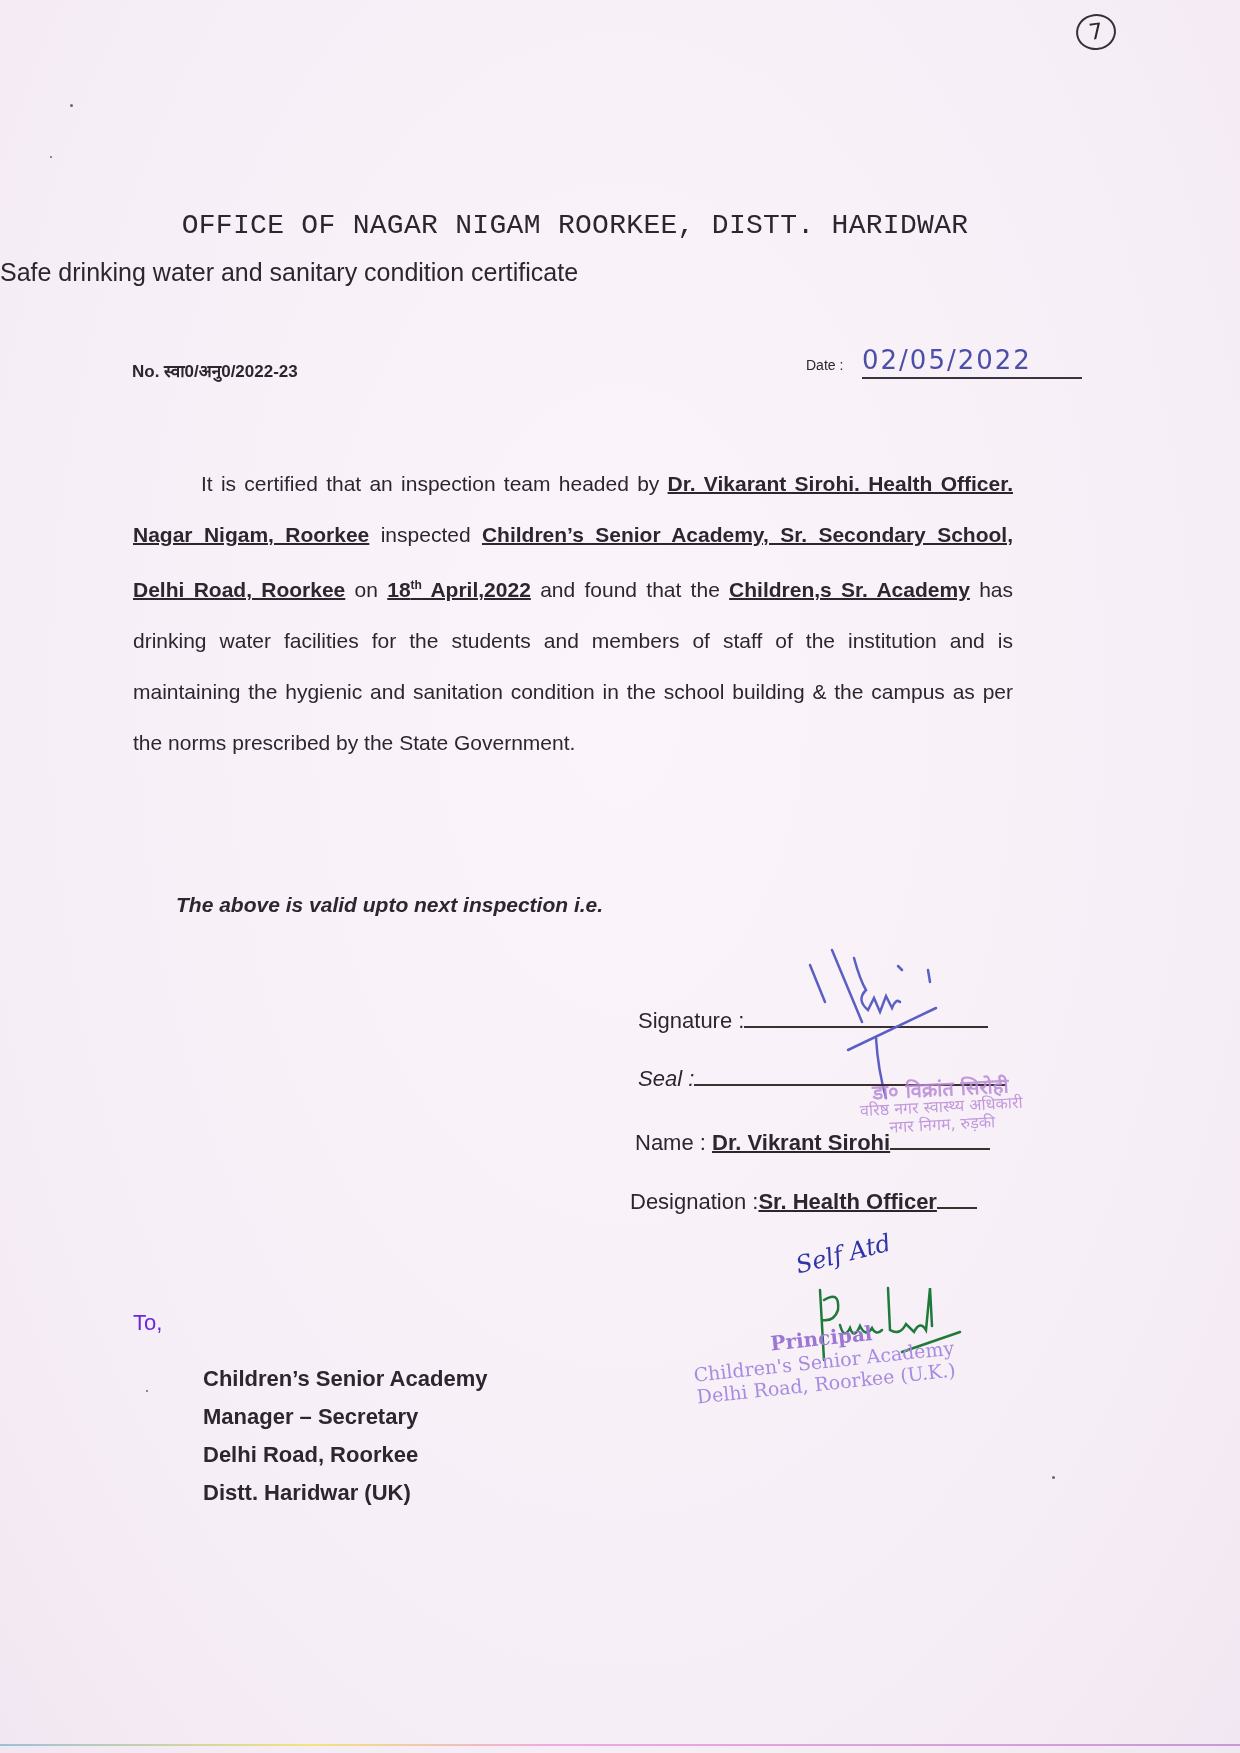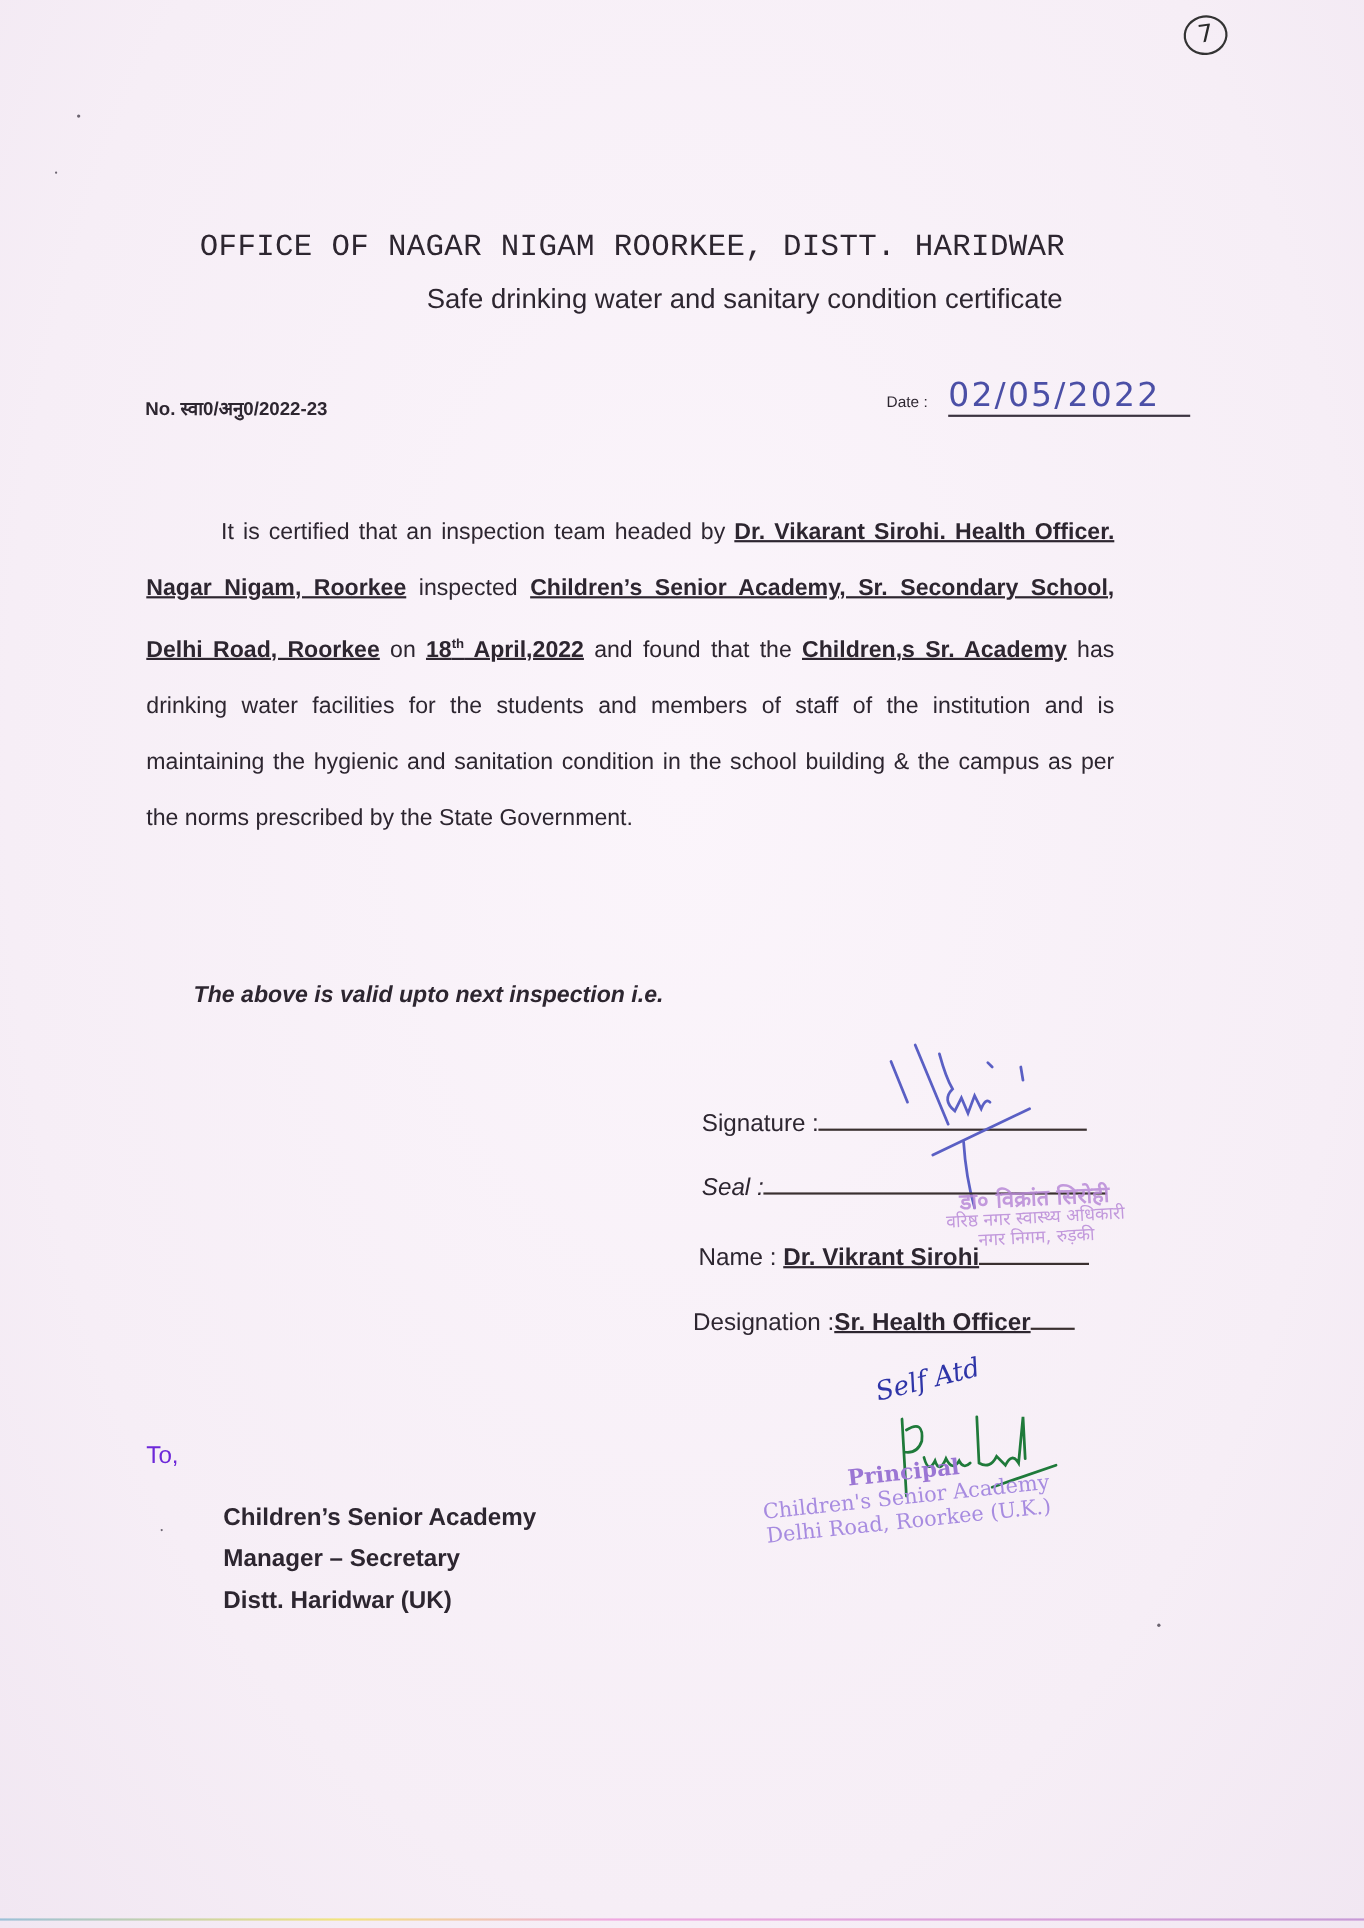--- a/index.html
+++ b/index.html
@@ -17,29 +17,29 @@
       font-family: "DejaVu Sans", sans-serif; font-size: 22px;
       text-align: center; line-height: 32px; color: #2a2a2a;
       transform: rotate(-8deg);
     }
     .title {
       left: 0; width: 1240px; top: 210px; text-align: center;
       font-size: 28px; letter-spacing: 0.3px; color: #2d2630;
       padding-right: 90px; box-sizing: border-box; font-family: Liberation Mono, monospace;
     }
     .subtitle {
-      left: 0; width: 1056px; top: 258px; text-align: right;
+      left: 0; width: 1056px; top: 258px; text-align: left;
       font-size: 25px; color: #2d2630;
       padding-right: 90px; box-sizing: border-box;
     }
     .ref-no { left: 132px; top: 359px; font-size: 17px; font-weight: bold; color: #2d2630; }
     .date-label { left: 806px; top: 357px; font-size: 14px; color: #2d2630; }
     .date-value {
       left: 862px; top: 343px; width: 220px;
-      font-family: "DejaVu Sans", sans-serif; font-size: 30px; color: #4b4fa6;
+      font-family: "DejaVu Sans", sans-serif; font-size: 26px; color: #4b4fa6;
       border-bottom: 2px solid #3b3340; letter-spacing: 2px; line-height: 34px;
     }
     .body-text {
       left: 133px; top: 458px; width: 880px;
       font-size: 21px; line-height: 51px; text-align: justify; color: #2d2630;
     }
     .body-text .p { text-indent: 68px; }
     .body-text b { text-decoration: underline; text-decoration-thickness: 2px; }
     .body-text sup { font-size: 12px; }
     .validity { left: 176px; top: 893px; font-size: 21px; font-weight: bold; color: #2d2630; font-style: italic; }
@@ -136,20 +136,21 @@
 <div class="abs principal-stamp">
   <div class="p1">Principal</div>
   <div class="p2">Children's Senior Academy</div>
   <div class="p3">Delhi Road, Roorkee (U.K.)</div>
 </div>
 
 <div class="abs to-label">To,</div>
 <div class="abs address">
   <div>Children’s Senior Academy</div>
   <div>Manager – Secretary</div>
+  <div>Delhi Road, Roorkee</div>
   <div>Distt. Haridwar (UK)</div>
 </div>
 
 <span class="speck" style="left:70px; top:104px;"></span>
 <span class="speck" style="left:50px; top:156px; width:2px; height:2px;"></span>
 <span class="speck" style="left:1052px; top:1476px;"></span>
 <span class="speck" style="left:146px; top:1390px; width:2px; height:2px;"></span>
 <div class="abs bottom-line"></div>
 
 </body></html>

